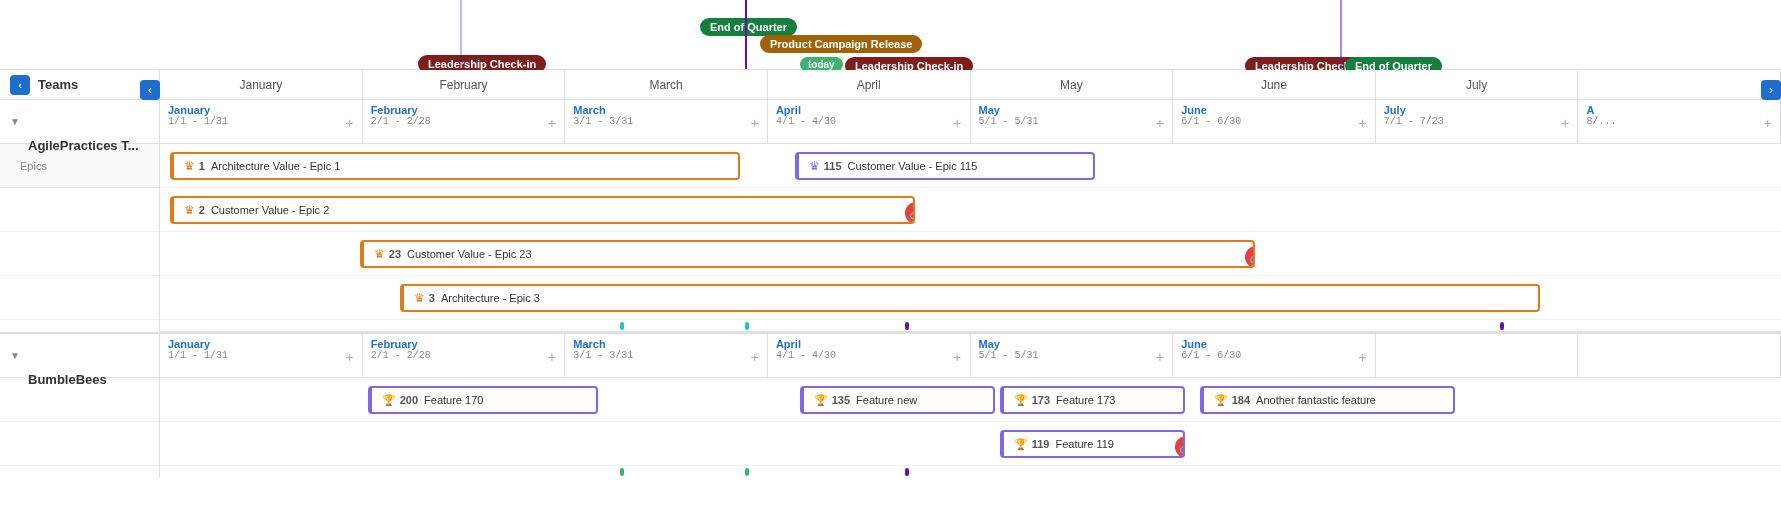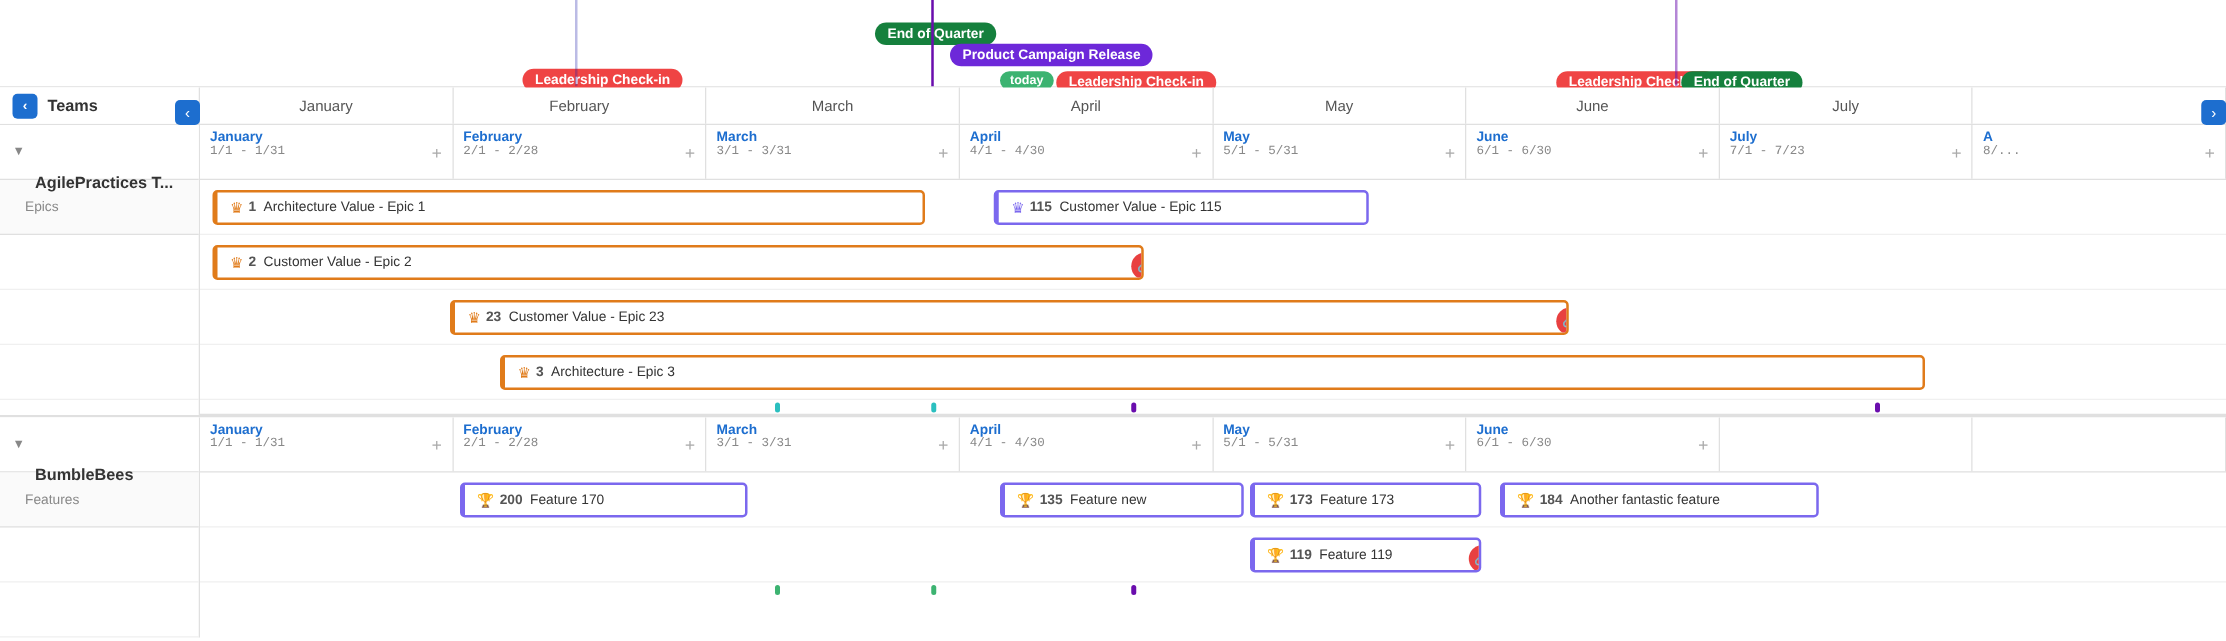--- a/index.html
+++ b/index.html
@@ -45,22 +45,22 @@
     .link-icon { position: absolute; right: -14px; top: 4px; width: 22px; height: 22px; background: #e84040; border-radius: 50%; display: flex; align-items: center; justify-content: center; color: white; font-size: 10px; z-index: 5; }
 
     
     .feature-row { height: 44px; position: relative; border-bottom: 1px solid #f0f0f0; }
     .feature-bar { position: absolute; top: 8px; height: 28px; border-radius: 4px; display: flex; align-items: center; padding: 0 10px; font-size: 11px; font-weight: 500; color: #333; white-space: nowrap; overflow: hidden; background: #fff; border: 2px solid #7b68ee; border-left: 4px solid #7b68ee; }
     .feature-trophy { color: #7b68ee; margin-right: 4px; font-size: 11px; }
     .feature-id { font-weight: 700; margin-right: 6px; color: #555; }
 
     
     .milestone-label { position: absolute; border-radius: 12px; padding: 3px 10px; font-size: 11px; font-weight: 600; color: white; white-space: nowrap; }
-    .milestone-label.teal { background: #ef4444; }
-    .milestone-label.green { background: #6d28d9; }
+    .milestone-label.teal { background: #7f1d1d; }
+    .milestone-label.green { background: #a16207; }
     .milestone-label.purple-dark { background: #15803d; color: white; }
     .milestone-label.today-green { background: #3cb371; }
 
     
     .vline { position: absolute; top: 0; bottom: 0; width: 2px; z-index: 2; }
     .vline.purple { background: #6a0dad; }
     .vline.blue-dark { background: #1d1da8; }
 
     
     .nav-arrow { position: absolute; top: 80px; width: 20px; height: 20px; background: #1d6ecf; color: white; border-radius: 4px; display: flex; align-items: center; justify-content: center; cursor: pointer; font-size: 12px; z-index: 10; }
@@ -259,23 +259,20 @@
         </div>
       </div>
     </div>
 
     <div class="team-section">
       <div class="team-left">
         <div class="team-header" style="height: 44px; border-bottom: 1px solid #e0e0e0;">
           <span class="team-collapse">▼</span>
           <span class="team-name">BumbleBees</span>
         </div>
-        <div class="team-type" style="height: 44px;">
-          <span>Features</span>
-        </div>
         <div style="height: 44px; border-bottom: 1px solid #f0f0f0;"></div>
         <div style="height: 44px; border-bottom: 1px solid #f0f0f0;"></div>
       </div>
       <div class="team-right">
 
         <div class="team-month-row" style="height: 44px;">
           <div class="team-month-cell">
             <div class="team-month-name" style="color: #1d6ecf;">January</div>
             <div class="team-month-range">
               <span>1/1 - 1/31</span>

